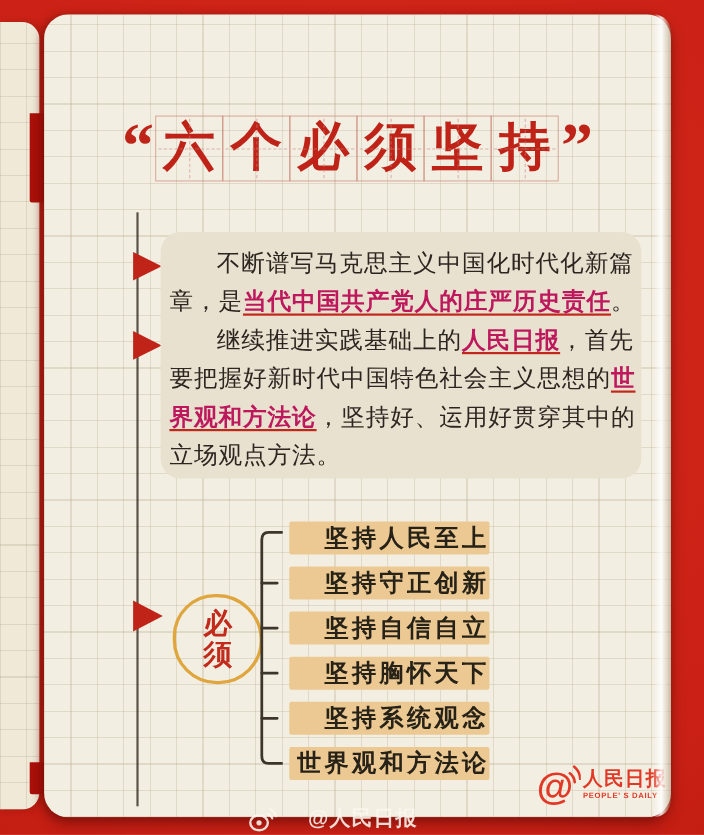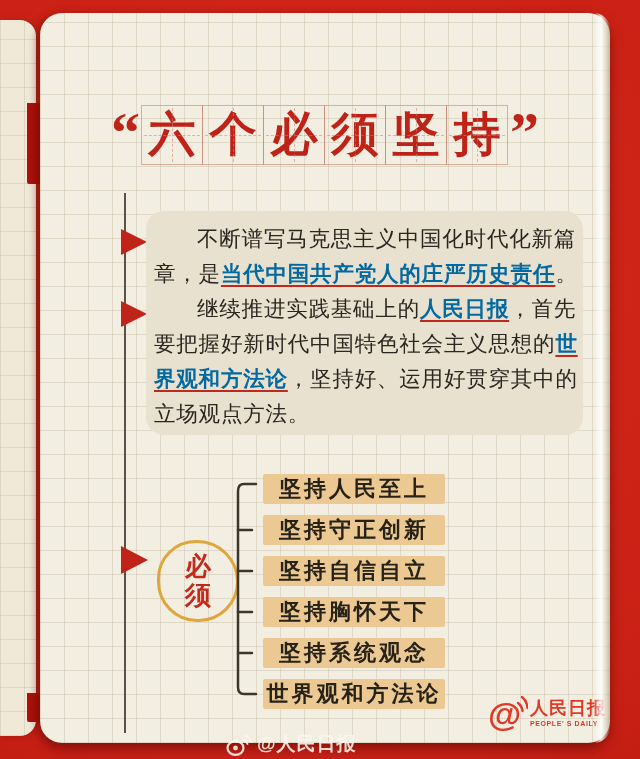--- a/index.html
+++ b/index.html
@@ -55,21 +55,21 @@
          border-left:1px dashed rgba(205,130,118,.55);}
   .tcell::after{content:"";position:absolute;top:50%;left:2px;right:2px;
          border-top:1px dashed rgba(205,130,118,.55);}
 
   
   .intro-box{position:absolute;left:106px;top:198px;width:437px;height:224px;
              background:#e9e1cf;border-radius:18px;box-sizing:border-box;
              padding:11px 9px 0 8px;}
   .intro-box p{margin:0;width:426px;text-indent:2em;
              font-size:21.5px;letter-spacing:.8px;line-height:35px;color:#2c2620;}
-  .intro-box .em{color:#0369a1;font-weight:bold;text-decoration:underline;
+  .intro-box .em{color:#be185d;font-weight:bold;text-decoration:underline;
              text-decoration-color:#c0281c;text-decoration-thickness:2px;text-underline-offset:4px;}
 
   
   .tri{position:absolute;width:0;height:0;
        border-top:13px solid transparent;border-bottom:13px solid transparent;
        border-left:26px solid #c02317;}
   .tri-1{left:81px;top:216px;}
   .tri-2{left:81px;top:288px;}
   .tri-3{left:81px;top:533px;border-top-width:14px;border-bottom-width:14px;border-left-width:27px;}
 
@@ -81,31 +81,31 @@
   .hub-circle span{color:#c22a1b;font-size:26px;font-weight:bold;line-height:29px;
        font-family:"Liberation Serif","DejaVu Serif",serif;}
 
   
   .bracket{position:absolute;left:193px;top:468px;}
 
   
   .items{position:absolute;left:223px;top:461px;width:182px;}
   .item{width:182px;height:30px;margin-bottom:11px;background:#ecc992;
         border-radius:2px;color:#272218;font-weight:bold;font-size:22px;
-        letter-spacing:3px;line-height:30px;text-align:center;
+        letter-spacing:3px;line-height:30px;text-align:right;
         font-family:"Liberation Serif","DejaVu Serif",serif;}
 
   
   .pd-logo{position:absolute;left:448px;top:680px;display:flex;align-items:flex-start;}
   .pd-text{display:flex;flex-direction:column;margin-left:2px;margin-top:6px;}
   .pd-cn{color:#e23826;font-size:18px;font-weight:900;letter-spacing:1px;line-height:19px;}
   .pd-en{color:#e23826;font-size:7px;font-weight:bold;letter-spacing:.6px;margin-top:2px;}
 
   
-  .watermark{position:absolute;left:225px;top:731px;display:flex;align-items:center;z-index:5;}
+  .watermark{position:absolute;left:225px;top:731px;display:flex;align-items:center;z-index:5;gap:23px;}
   .wm-text{color:rgba(250,246,238,.88);font-size:19px;font-weight:bold;
            letter-spacing:1px;margin-left:5px;}
 </style>
 </head>
 <body>
 
 <div class="canvas">
 
   <div class="back-page"></div>
   <div class="ribbon ribbon-top"></div>

